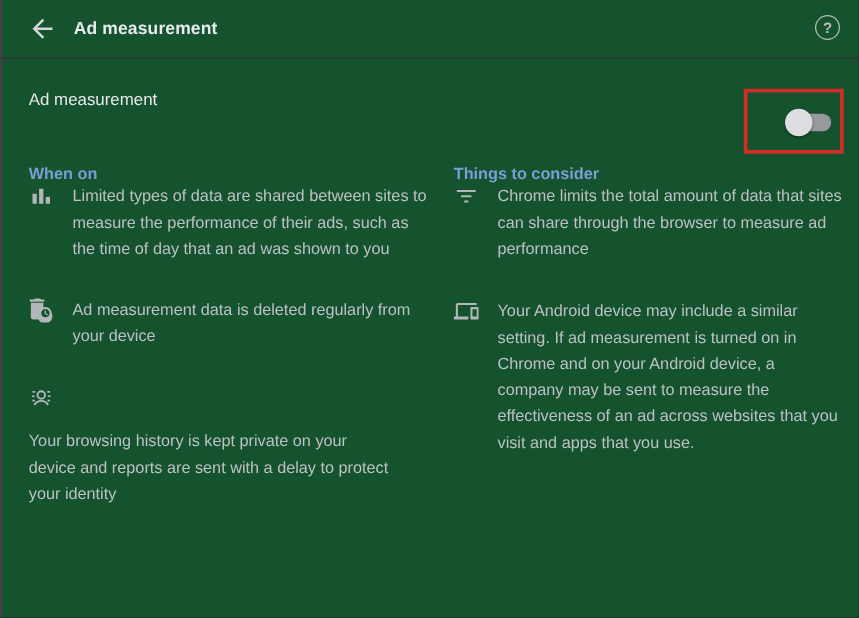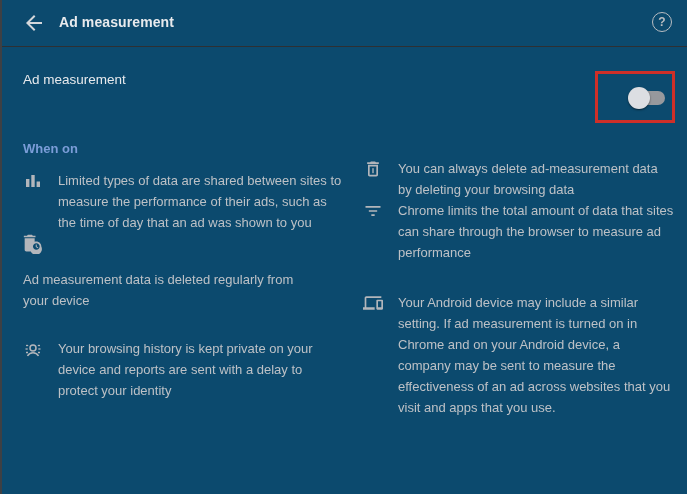--- a/index.html
+++ b/index.html
@@ -1,46 +1,46 @@
 <!DOCTYPE html>
 <html><head>
 <meta charset="utf-8">
 <style>
   html,body{margin:0;padding:0;background:#26282b;}
   .page{
     position:relative;width:687px;height:494px;overflow:hidden;
-    background:#0c4a6e;border-left:2px solid #3e4044;box-sizing:border-box;
+    background:#14532d;border-left:2px solid #3e4044;box-sizing:border-box;
     font-family:"Liberation Sans",sans-serif;color:#bdc1c6;text-decoration:underline;
   }
   
   .header{position:absolute;left:0;top:0;width:100%;height:46px;border-bottom:1px solid #2e3033;}
   .back-btn{position:absolute;left:20px;top:11px;width:24px;height:24px;cursor:pointer;}
   .page-title{position:absolute;left:57px;top:14px;font-size:14px;font-weight:bold;color:#e8eaed;letter-spacing:.1px;}
   .help-btn{
     position:absolute;right:15px;top:12px;width:20px;height:20px;border:1.6px solid #b9bdc2;
     border-radius:50%;box-sizing:border-box;display:flex;align-items:center;justify-content:center;
     font-size:12px;font-weight:bold;color:#b9bdc2;cursor:pointer;
   }
   
   .setting-title{position:absolute;left:21px;top:72px;font-size:13.5px;color:#e8eaed;}
   .setting-desc{position:absolute;left:21px;top:94px;font-size:13px;color:#b4b8bd;}
   .toggle{position:absolute;left:627px;top:91px;width:36px;height:14px;border-radius:8px;background:#97999d;cursor:pointer;}
   .toggle .knob{position:absolute;left:-1px;top:-4px;width:22px;height:22px;border-radius:50%;background:#dcdee2;box-shadow:0 1px 2px rgba(0,0,0,.5);}
   .highlight{position:absolute;left:593px;top:71px;width:80px;height:52px;border:3px solid #cf2f28;box-sizing:border-box;pointer-events:none;}
   
-  .col{position:absolute;top:141px;}
+  .col{position:absolute;top:131px;}
   .col-left{left:21px;width:322px;}
   .col-right{left:361px;width:312px;}
   .col-heading{font-size:13px;font-weight:bold;color:#7b9dd8;margin:0 0 0 0;}
   .item{display:flex;gap:15px;}
   .item .ic{flex:0 0 20px;width:20px;height:20px;margin-top:1px;}
   .item .txt{font-size:13px;line-height:21px;color:#bdc1c6;width:292px;}
-  .col-left .item1{margin-top:14px;}
-  .col-left .item2{flex-direction:column;}
-  .col-left .item3{margin-top:27px;}
+  .col-left .item1{margin-top:0;}
+  .col-left .item2{margin-top:28px;}
+  .col-left .item3{margin-top:27px;flex-direction:column;}
   .col-right .item1{margin-top:17px;}
   .col-right .item2{}
   .col-right .item3{margin-top:29px;}
   svg{display:block;}
 </style>
 </head>
 <body>
 
 <div class="page">
 
@@ -98,30 +98,22 @@
               <path d="M15.3 10h2.2"></path>
               <path d="M15 13.5h2"></path>
           </g>
         </svg>
       </span>
       <span class="txt">Your browsing history is kept private on your device and reports are sent with a delay to protect your identity</span>
     </div>
   </div>
 
   <div class="col col-right">
+    <div class="col-heading">Things to consider</div>
 
-    <div class="item item1">
-      <span class="ic">
-        <svg width="20" height="20" viewBox="0 0 24 24" fill="#b3b6bb">
-          <path d="M6 19c0 1.1.9 2 2 2h8c1.1 0 2-.9 2-2V7H6v12zM8 9h8v10H8V9zm7.5-5l-1-1h-5l-1 1H5v2h14V4z"></path>
-          <rect x="11.2" y="11" width="1.6" height="6"></rect>
-        </svg>
-      </span>
-      <span class="txt">You can always delete ad-measurement data by deleting your browsing data</span>
-    </div>
 
     <div class="item item2">
       <span class="ic">
         <svg width="20" height="20" viewBox="0 0 24 24" fill="#b3b6bb">
           <path d="M3 6v2h18V6H3zm4 7h10v-2H7v2zm3 5h4v-2h-4v2z"></path>
         </svg>
       </span>
       <span class="txt">Chrome limits the total amount of data that sites can share through the browser to measure ad performance</span>
     </div>
 

